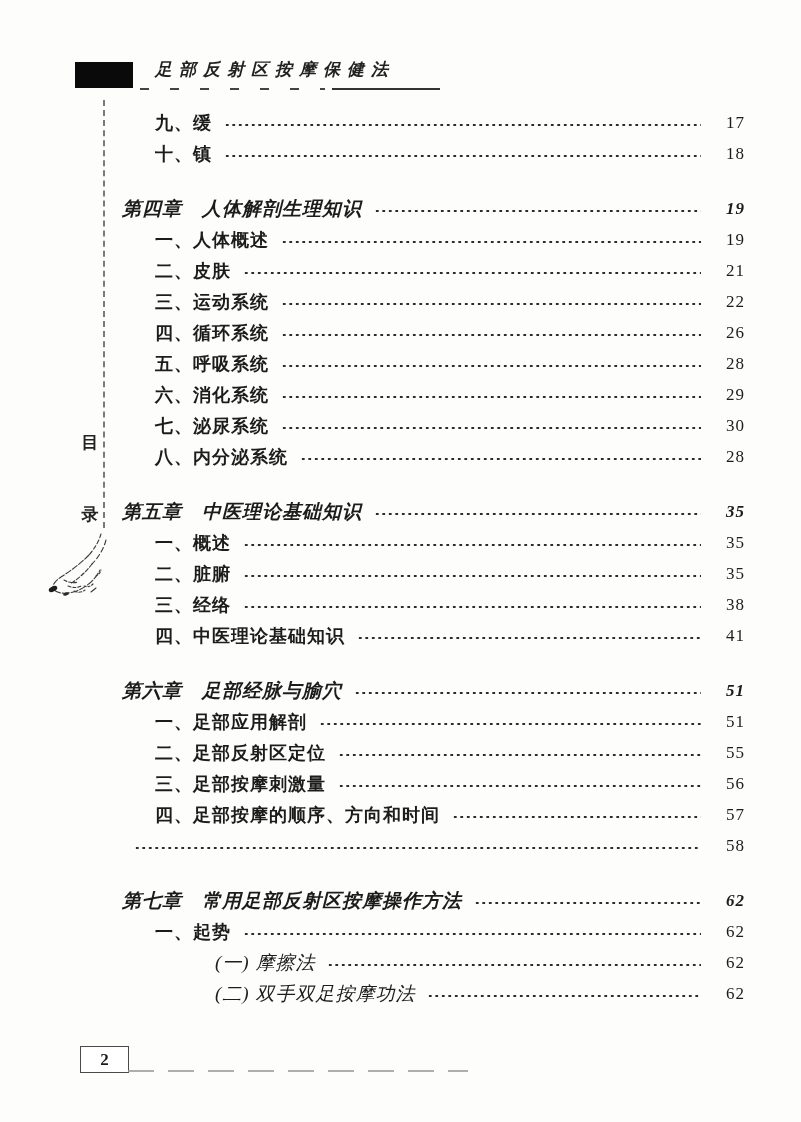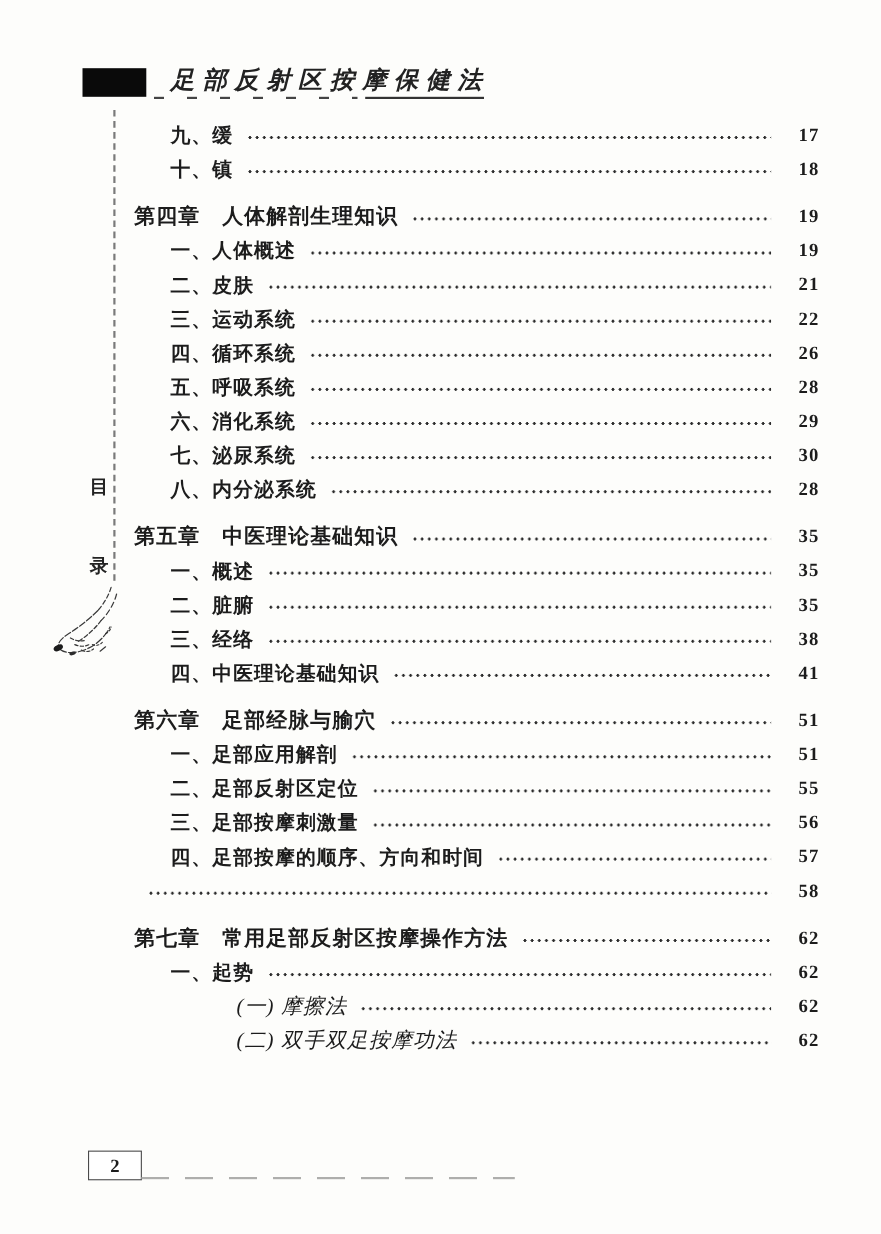--- a/index.html
+++ b/index.html
@@ -11,21 +11,21 @@
   }
   
   .chapter-square{
     position:absolute;left:75px;top:62px;width:58px;height:26px;
     background:#0a0a0a;
   }
   .header-title{
     position:absolute;left:155px;top:58px;
     font-family:"Liberation Serif",serif;
     font-style:italic;font-weight:600;
-    font-size:22px;letter-spacing:7px;color:#222;
+    font-size:17px;letter-spacing:7px;color:#222;
     white-space:nowrap;
   }
   .header-underline-dashes{
     position:absolute;left:140px;top:88px;width:185px;height:2px;
     background:repeating-linear-gradient(90deg,#444 0 9px,transparent 9px 30px);
   }
   .header-underline-solid{
     position:absolute;left:332px;top:88px;width:108px;height:2px;
     background:#333;
   }
@@ -45,40 +45,40 @@
   }
   
   .toc{
     position:absolute;left:122px;top:107px;width:623px;
   }
   .toc-row{
     display:flex;align-items:center;height:31px;
     font-size:18px;
   }
   .toc-row.level-0{
-    font-weight:700;font-size:19px;margin-top:12px;
+    font-weight:700;font-size:19px;margin-top:24px;font-style:italic;
   }
   .toc-row.level-1 .toc-text{margin-left:33px;font-weight:bold;}
   .toc-row.level-2 .toc-text{
     margin-left:93px;
     font-family:"Liberation Serif",serif;font-style:italic;
     font-size:19px;
   }
   .toc-text{white-space:nowrap;letter-spacing:1px;}
   .toc-leader{
     flex:1;height:8px;margin:4px 8px 0 12px;
     background-image:radial-gradient(circle,#2b2b2b 1.15px,transparent 1.5px);
     background-size:6.5px 8px;
     background-repeat:repeat-x;
     background-position:0 center;
   }
   .toc-page{
     width:36px;text-align:right;flex:0 0 auto;
     font-family:"Liberation Serif",serif;
-    font-size:17px;font-weight:700;letter-spacing:1px;
+    font-size:17px;font-weight:400;letter-spacing:1px;
   }
   .toc-row.level-0 .toc-page{font-weight:600;}
   
   .footer-page-box{
     position:absolute;left:80px;top:1046px;width:47px;height:25px;
     border:1.5px solid #4a4a4a;
     display:flex;align-items:center;justify-content:center;
     font-family:"Liberation Serif",serif;font-size:17px;font-weight:600;
     background:#fff;
   }

